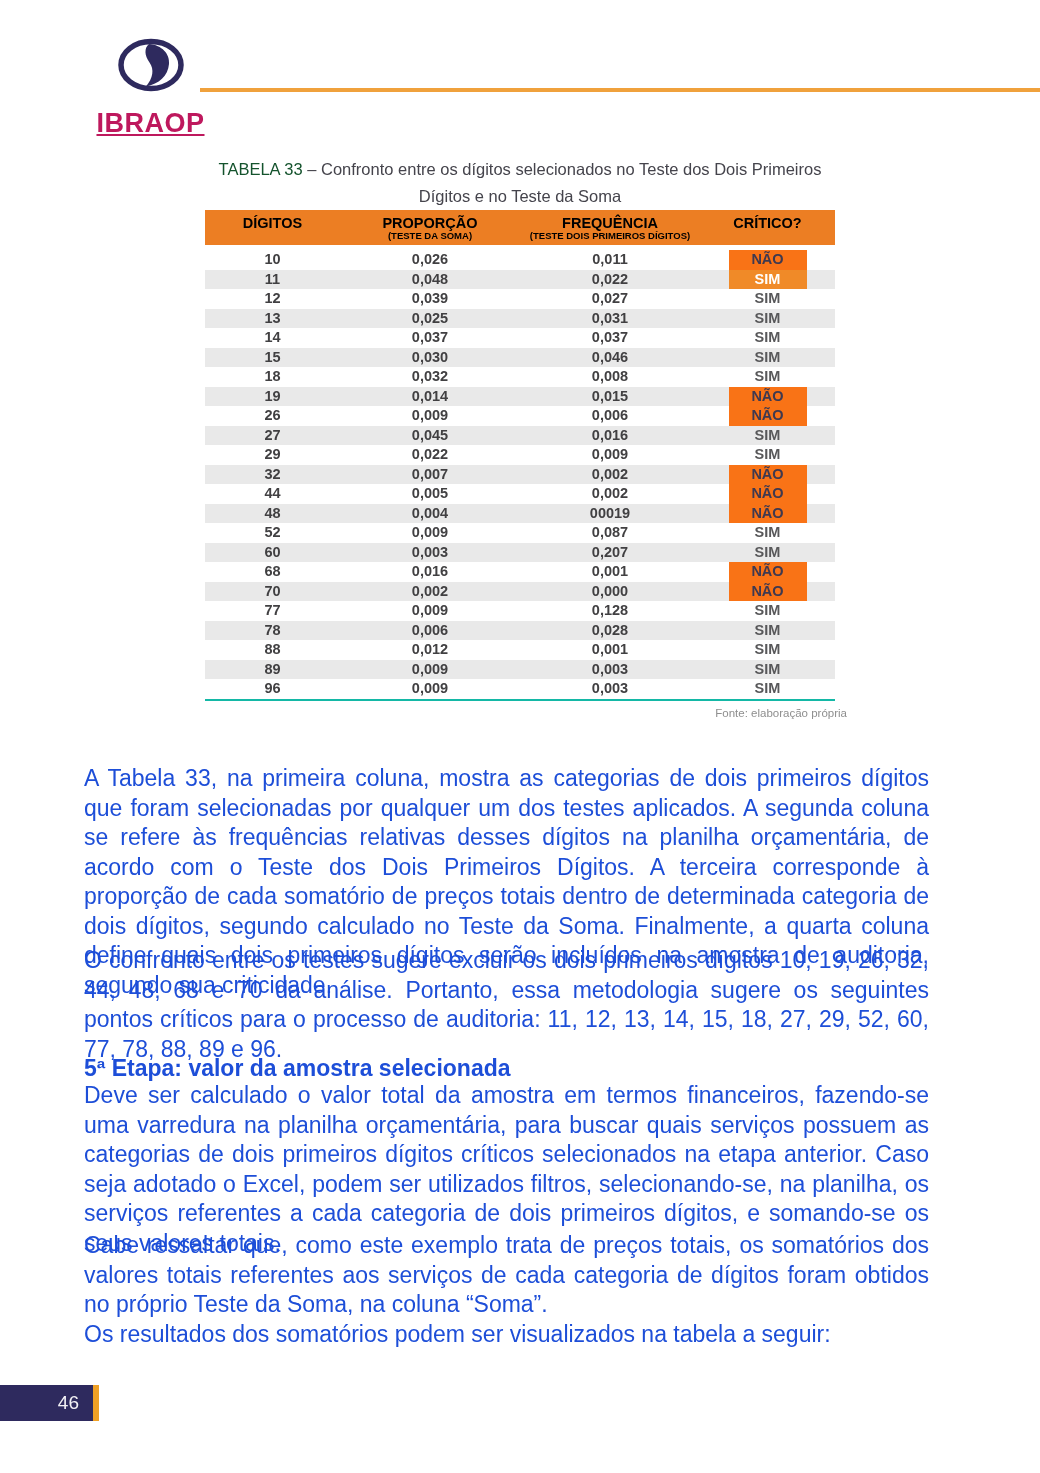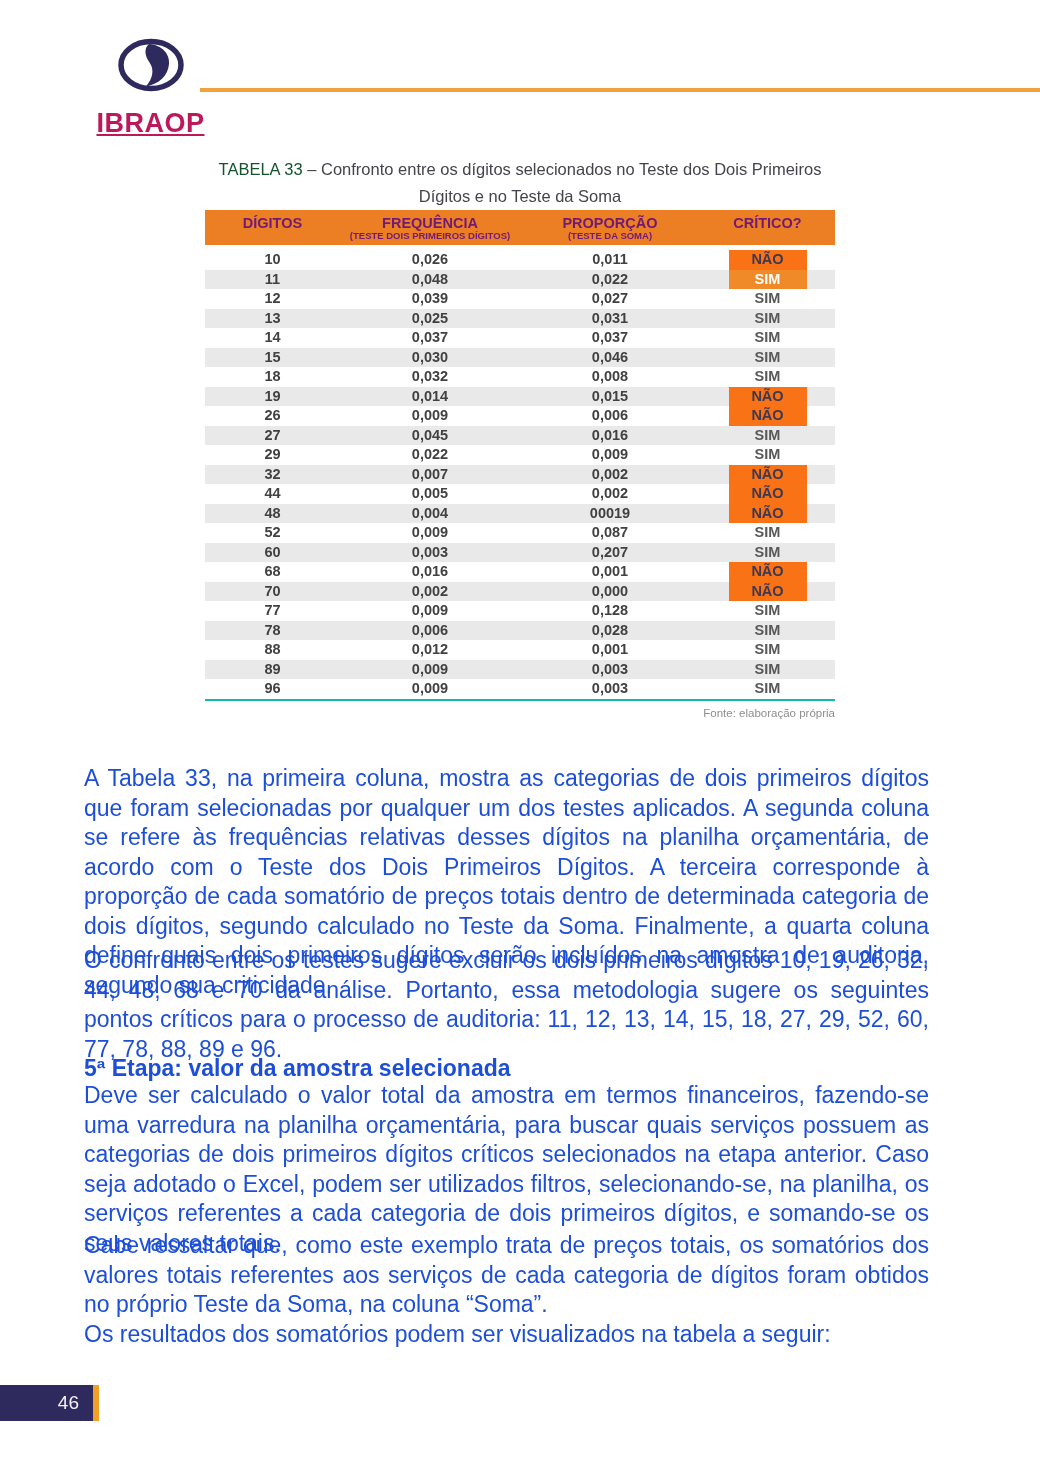--- a/index.html
+++ b/index.html
@@ -30,41 +30,41 @@
     text-align:center; font-size:16.5px; line-height:27px; color:#45444c;
   }
   .table-title .tab-label { color:#14532d; }
 
   
   .data-table { position:absolute; left:205px; top:210px; width:630px; }
   .thead {
     display:grid; grid-template-columns:135px 180px 180px 135px;
     background:#ec7e23; height:35px; margin-bottom:5px;
   }
-  .thcell { text-align:center; padding-top:5px; color:#701a75; }
+  .thcell { text-align:center; padding-top:5px; color:#000000; }
   .th-main { font-weight:bold; font-size:14.5px; line-height:16px; display:block; }
   .th-sub  { font-weight:bold; font-size:9.5px; line-height:10px; display:block; }
   .tbody { border-bottom:2px solid #14b8a6; }
   .trow {
     display:grid; grid-template-columns:135px 180px 180px 135px;
     height:19.5px; align-items:center;
   }
   .trow:nth-child(even) { background:#e9e9e9; }
   .tcell {
     text-align:center; font-size:14.5px; font-weight:bold; color:#414042;
     line-height:19.5px; height:19.5px;
   }
   .badge {
     display:inline-block; width:78px; height:19.5px; line-height:19.5px;
     font-size:14.5px; font-weight:bold; color:#58585a;
   }
   .hl-yellow { background:#f97316; color:#3e3950; }
   .hl-orange { background:#f08a28; color:#ffffff; }
   .table-source {
-    position:absolute; left:205px; top:707px; width:630px;
+    position:absolute; left:217px; top:707px; width:630px;
     text-align:right; font-size:11.5px; color:#8e8e8e;
   }
 
   
   .textblock {
     position:absolute; left:84px; width:845px;
     font-size:23px; line-height:29.5px; color:#1d4ed8;
   }
   .just { text-align:justify; }
   .p1 { top:764px; }
@@ -97,26 +97,26 @@
   <span class="tab-label">TABELA 33</span><span> – Confronto entre os dígitos selecionados no Teste dos Dois Primeiros</span><br>
   <span>Dígitos e no Teste da Soma</span>
 </div>
 
 <div class="data-table">
   <div class="thead">
       <div class="thcell">
         <span class="th-main">DÍGITOS</span>
       </div>
       <div class="thcell">
+        <span class="th-main">PROPORÇÃO</span>
+        <span class="th-sub">(TESTE DA SOMA)</span>
+      </div>
+      <div class="thcell">
         <span class="th-main">FREQUÊNCIA</span>
         <span class="th-sub">(TESTE DOIS PRIMEIROS DÍGITOS)</span>
-      </div>
-      <div class="thcell">
-        <span class="th-main">PROPORÇÃO</span>
-        <span class="th-sub">(TESTE DA SOMA)</span>
       </div>
       <div class="thcell">
         <span class="th-main">CRÍTICO?</span>
       </div>
     </div>
   <div class="tbody">
       <div class="trow">
         <div class="tcell">10</div>
         <div class="tcell">0,026</div>
         <div class="tcell">0,011</div>

